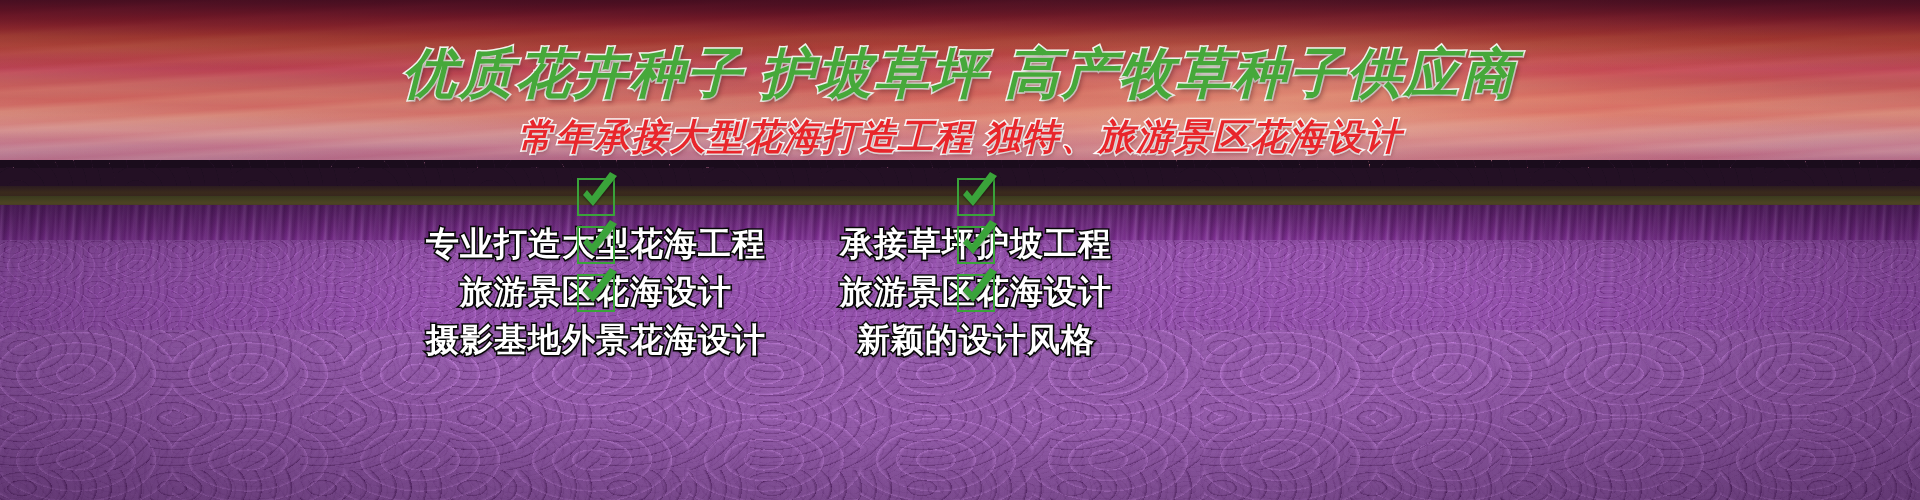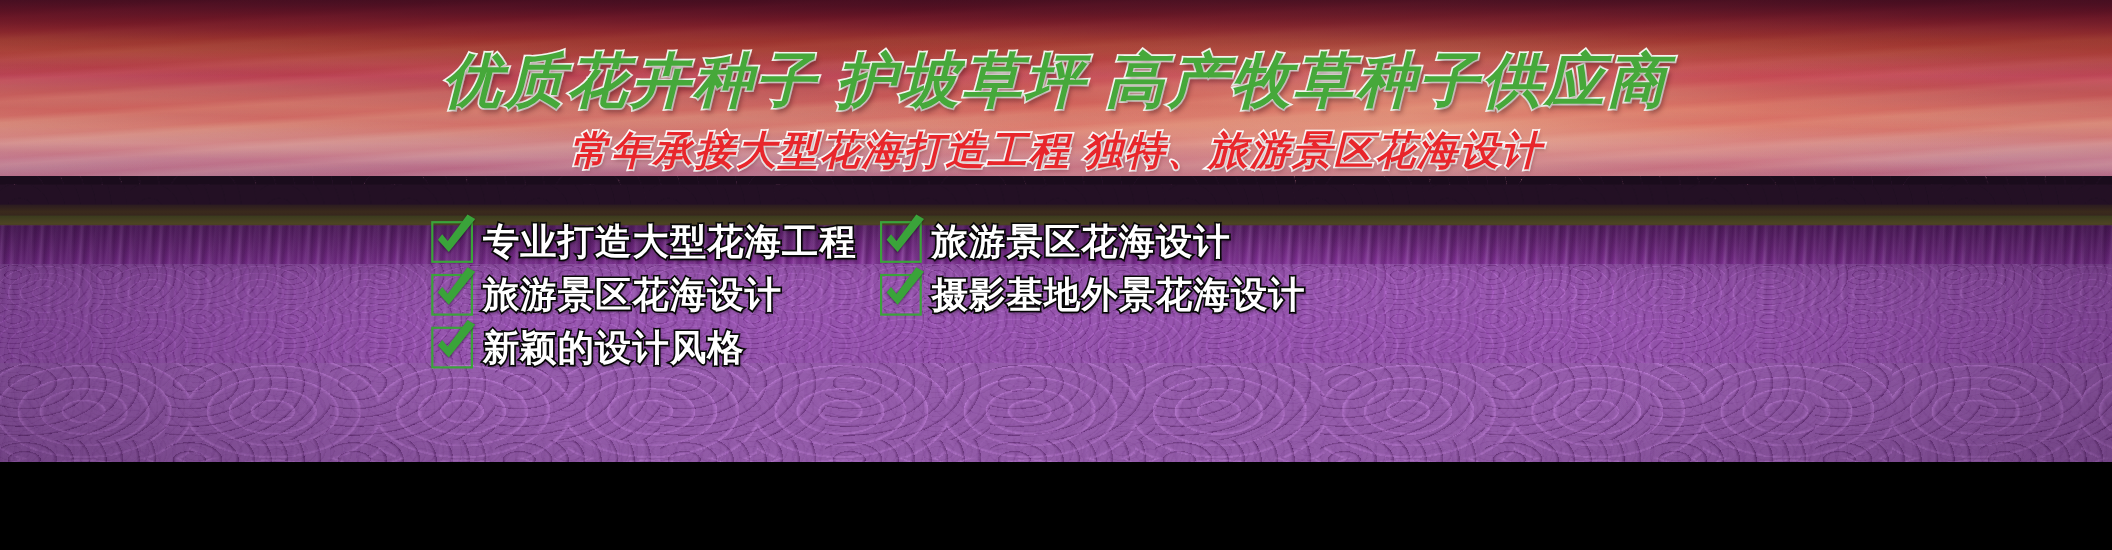--- a/index.html
+++ b/index.html
@@ -1,19 +1,19 @@
 <!DOCTYPE html>
 <html><head>
 <meta charset="utf-8">
 <style>
   html,body{margin:0;padding:0;background:#000;}
   body{font-family:"Liberation Sans","DejaVu Sans",sans-serif;}
 
   #banner{
-    position:relative;width:1920px;height:420px;overflow:hidden;
+    position:relative;width:1920px;height:500px;overflow:hidden;
   }
 
   
   .sky{
     position:absolute;left:0;top:0;width:1920px;height:192px;
     background:
       linear-gradient(to bottom,
         #6a1f33 0%,
         #8e2436 4%,
         #b02e38 9%,
@@ -165,21 +165,21 @@
 
   
   .features{
     position:absolute;left:392px;top:196px;width:760px;
     display:grid;
     grid-template-columns:408px 352px;
     grid-auto-rows:48px;
     align-items:center;
   }
   .feature{
-    display:flex;align-items:center;gap:9px;
+    display:flex;align-items:center;gap:9px;flex-direction:column;
   }
   .check{
     position:relative;width:38px;height:38px;flex:0 0 38px;
     border:2px solid #3aa33a;
     box-sizing:border-box;
   }
   .check svg{
     position:absolute;left:-5px;top:-10px;width:48px;height:48px;
     filter:drop-shadow(0 1px 1px rgba(0,0,0,.45));
   }
@@ -224,20 +224,28 @@
 
     <div class="feature">
       <span class="check">
         <svg viewBox="0 0 48 48">
             <path d="M9 25 L19 36 L43 6 L36 2 L18 26 L13 20 Z" fill="#3aa33a"></path>
           </svg>
       </span>
       <span class="feature-label">专业打造大型花海工程</span>
     </div>
 
+    <div class="feature">
+      <span class="check">
+        <svg viewBox="0 0 48 48">
+            <path d="M9 25 L19 36 L43 6 L36 2 L18 26 L13 20 Z" fill="#3aa33a"></path>
+          </svg>
+      </span>
+      <span class="feature-label">承接草坪护坡工程</span>
+    </div>
 
     <div class="feature">
       <span class="check">
         <svg viewBox="0 0 48 48">
             <path d="M9 25 L19 36 L43 6 L36 2 L18 26 L13 20 Z" fill="#3aa33a"></path>
           </svg>
       </span>
       <span class="feature-label">旅游景区花海设计</span>
     </div>
 

